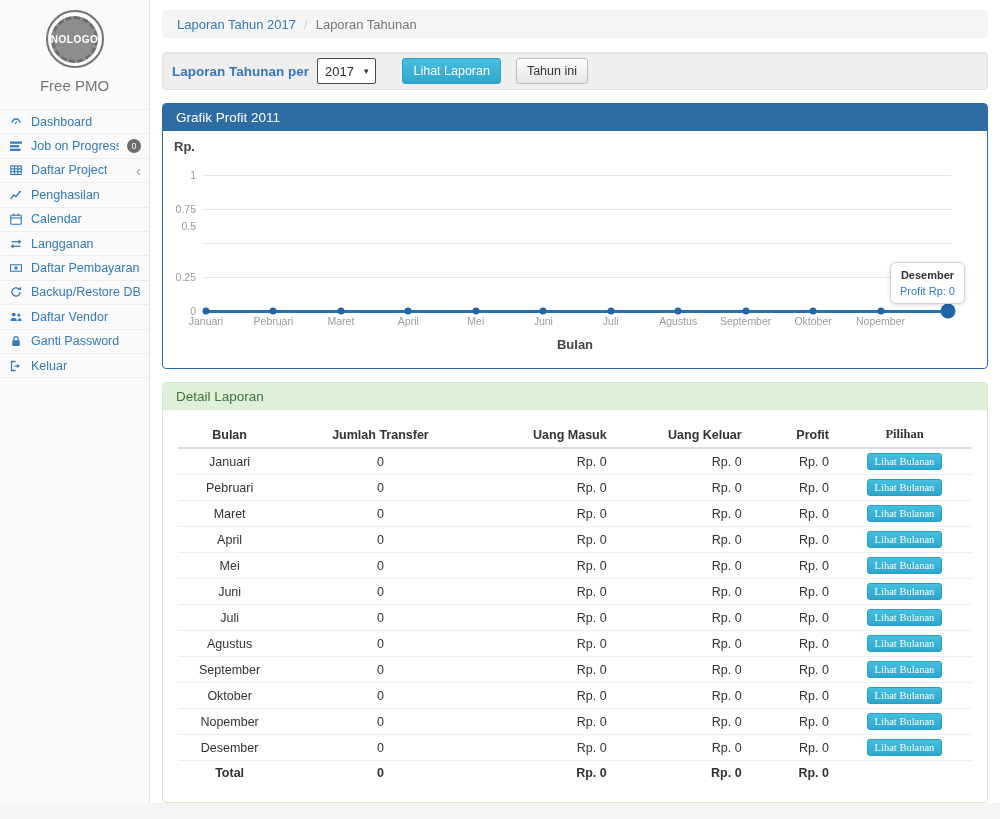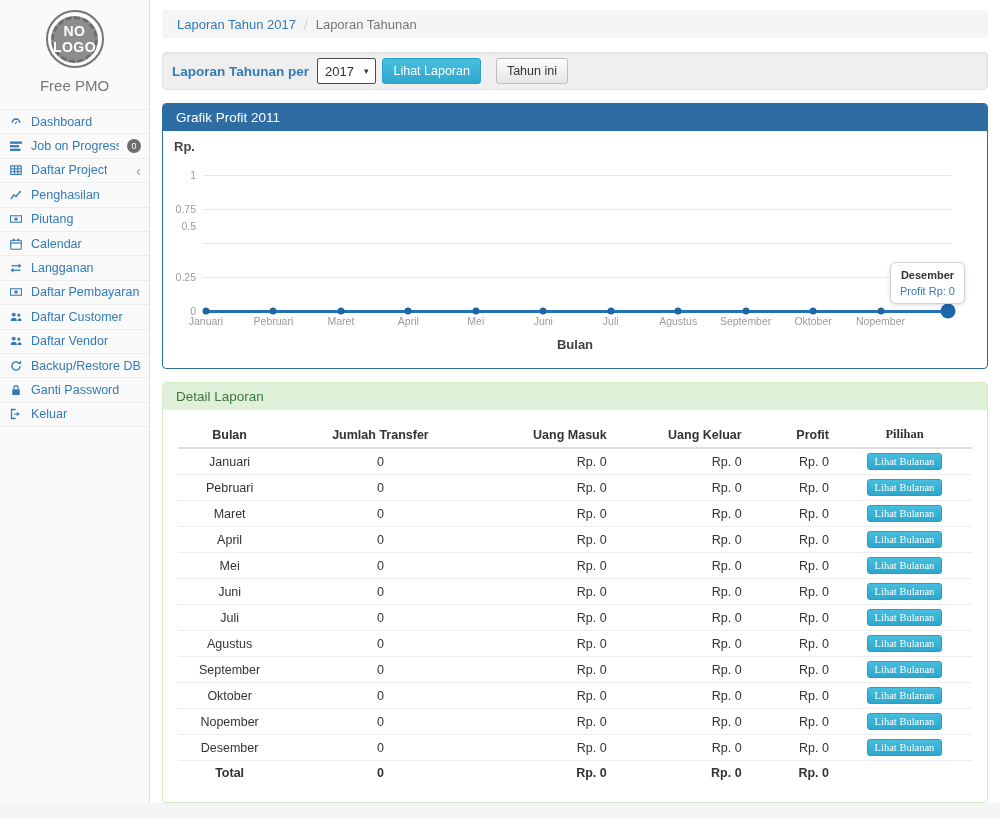--- a/index.html
+++ b/index.html
@@ -6,22 +6,22 @@
   body { font-family: "Liberation Sans", sans-serif; font-size: 13px; color: #333; background: #fff; }
 
   .layout { display: flex; align-items: stretch; min-height: 782px; }
 
   
   .sidebar { width: 150px; flex-shrink: 0; background: #fafafa; border-right: 1px solid #e2e2e2; }
   .brand { text-align: center; padding: 10px 0 8px; }
   .logo-outer { width: 58px; height: 58px; margin: 0 auto; border: 2px solid #757575; border-radius: 50%;
                 display: flex; align-items: center; justify-content: center; background: #fdfdfd; }
   .logo-inner { width: 47px; height: 47px; border-radius: 50%; background: #8d8d8d; border: 3px dashed #6c6c6c;
-                color: #fff; font-size: 14px; font-weight: bold; letter-spacing: .5px;
-                display: flex; flex-direction: column; align-items: center; justify-content: center; }
+                color: #fff; font-size: 10px; font-weight: bold; letter-spacing: .5px;
+                display: flex; flex-direction: row; align-items: center; justify-content: center; }
   .brand-name { margin-top: 9px; color: #777; font-size: 15px; }
   .menu { border-top: 1px solid #ededed; margin-top: 7px; }
   .menu-item { display: flex; align-items: center; gap: 8px; padding: 0 8px; height: 24.4px;
                border-bottom: 1px solid #ededed; color: #337ab7; text-decoration: none; font-size: 12.5px; cursor: pointer; }
   .menu-icon { width: 15px; display: inline-flex; justify-content: center; align-items: center; color: #337ab7; flex-shrink: 0; }
   .menu-icon svg { width: 12px; height: 12px; }
   .menu-label { white-space: nowrap; overflow: hidden; }
   .badge { margin-left: auto; background: #6d6d6d; color: #fff; border-radius: 8px; min-width: 14px; height: 14px;
            font-size: 9px; display: inline-flex; align-items: center; justify-content: center; padding: 0 4px; }
   .chevron { margin-left: auto; color: #9a9a9a; font-size: 15px; line-height: 1; }
@@ -35,21 +35,21 @@
   .crumb-sep { color: #ccc; }
   .crumb-current { color: #777; }
 
   .well { margin-top: 14px; background: #efefef; border: 1px solid #e2e2e2; border-radius: 4px; height: 38px;
           padding: 5px 9px; display: flex; align-items: center; gap: 6px; box-shadow: inset 0 1px 2px rgba(0,0,0,.05); }
   .filter-label { color: #337ab7; font-weight: bold; font-size: 13.5px; margin-right: 2px; }
   .year-select { background: #fff; border: 1px solid #4a4a4a; border-radius: 2px; height: 26px; padding: 0 7px;
                  display: inline-flex; align-items: center; gap: 10px; font-size: 13px; cursor: pointer; }
   .caret-down { font-size: 9px; color: #333; }
   .btn { border-radius: 3px; height: 26px; padding: 0 10px; font-size: 12.5px; cursor: pointer; font-family: inherit; }
-  .btn-info { background: linear-gradient(#49bedf, #2fa8cd); border: 1px solid #28a2c8; color: #fff; }
+  .btn-info { background: linear-gradient(#49bedf, #2fa8cd); border: 1px solid #28a2c8; color: #fff; margin-left: 20px; }
   .btn-default { background: linear-gradient(#fdfdfd, #e6e6e6); border: 1px solid #bdbdbd; color: #333; margin-left: 9px; }
 
   .panel { margin-top: 13px; border-radius: 4px; overflow: hidden; background: #fff; }
   .panel-primary { border: 1px solid #2e6da4; }
   .panel-primary .panel-heading { background: #2e6da4; color: #fff; padding: 6px 13px; font-size: 13.5px; }
   .panel-success { border: 1px solid #d6e9c6; }
   .panel-success .panel-heading { background: #dff0d8; color: #3c763d; padding: 6px 13px; font-size: 13.5px; }
 
   
   .chart-body { position: relative; height: 237px; }
@@ -142,29 +142,20 @@
             <svg viewBox="0 0 16 16">
               <polyline points="1,13.5 5,8 8,10 13.5,3.5" fill="none" stroke="currentColor" stroke-width="1.8"></polyline>
               <path d="M14.5 2.5l-3.4.6 2.7 2.3z" fill="currentColor"></path>
             </svg>
           </span>
           <span class="menu-label">Penghasilan</span>
         </a>
         <a class="menu-item">
           <span class="menu-icon">
             <svg viewBox="0 0 16 16">
-              <rect x="0.7" y="3.7" width="14.6" height="8.6" fill="none" stroke="currentColor" stroke-width="1.4"></rect>
-              <circle cx="8" cy="8" r="2.2" fill="currentColor"></circle>
-            </svg>
-          </span>
-          <span class="menu-label">Piutang</span>
-        </a>
-        <a class="menu-item">
-          <span class="menu-icon">
-            <svg viewBox="0 0 16 16">
               <rect x="1" y="3" width="14" height="12" rx="1" fill="none" stroke="currentColor" stroke-width="1.5"></rect>
               <line x1="1" y1="6.6" x2="15" y2="6.6" stroke="currentColor" stroke-width="1.5"></line>
               <rect x="4" y="0.8" width="2" height="3.4" fill="currentColor"></rect>
               <rect x="10" y="0.8" width="2" height="3.4" fill="currentColor"></rect>
             </svg>
           </span>
           <span class="menu-label">Calendar</span>
         </a>
         <a class="menu-item">
           <span class="menu-icon">
@@ -178,51 +169,40 @@
           <span class="menu-label">Langganan</span>
         </a>
         <a class="menu-item">
           <span class="menu-icon">
             <svg viewBox="0 0 16 16">
               <rect x="0.7" y="3.7" width="14.6" height="8.6" fill="none" stroke="currentColor" stroke-width="1.4"></rect>
               <circle cx="8" cy="8" r="2.2" fill="currentColor"></circle>
             </svg>
           </span>
           <span class="menu-label">Daftar Pembayaran</span>
+        </a>
+        <a class="menu-item">
+          <span class="menu-icon">
+            <svg viewBox="0 0 16 16">
+              <path d="M13.5 8a5.5 5.5 0 1 1-1.7-4" fill="none" stroke="currentColor" stroke-width="1.8"></path>
+              <path d="M14.8.8v4.6h-4.6z" fill="currentColor"></path>
+            </svg>
+          </span>
+          <span class="menu-label">Backup/Restore DB</span>
         </a>
         <a class="menu-item">
           <span class="menu-icon">
             <svg viewBox="0 0 16 16" fill="currentColor">
               <circle cx="5" cy="4.8" r="2.6"></circle>
               <path d="M.8 13.2c0-2.6 1.9-4.2 4.2-4.2s4.2 1.6 4.2 4.2z"></path>
               <circle cx="11.8" cy="5.4" r="2.1"></circle>
               <path d="M10 13.2c.2-2.1 1.4-3.5 3-3.5 1.7 0 2.4 1.7 2.4 3.5z"></path>
             </svg>
           </span>
-          <span class="menu-label">Daftar Customer</span>
-        </a>
-        <a class="menu-item">
-          <span class="menu-icon">
-            <svg viewBox="0 0 16 16" fill="currentColor">
-              <circle cx="5" cy="4.8" r="2.6"></circle>
-              <path d="M.8 13.2c0-2.6 1.9-4.2 4.2-4.2s4.2 1.6 4.2 4.2z"></path>
-              <circle cx="11.8" cy="5.4" r="2.1"></circle>
-              <path d="M10 13.2c.2-2.1 1.4-3.5 3-3.5 1.7 0 2.4 1.7 2.4 3.5z"></path>
-            </svg>
-          </span>
           <span class="menu-label">Daftar Vendor</span>
-        </a>
-        <a class="menu-item">
-          <span class="menu-icon">
-            <svg viewBox="0 0 16 16">
-              <path d="M13.5 8a5.5 5.5 0 1 1-1.7-4" fill="none" stroke="currentColor" stroke-width="1.8"></path>
-              <path d="M14.8.8v4.6h-4.6z" fill="currentColor"></path>
-            </svg>
-          </span>
-          <span class="menu-label">Backup/Restore DB</span>
         </a>
         <a class="menu-item">
           <span class="menu-icon">
             <svg viewBox="0 0 16 16">
               <rect x="3" y="7" width="10" height="7.5" rx="1" fill="currentColor"></rect>
               <path d="M5.2 7V5a2.8 2.8 0 0 1 5.6 0v2" fill="none" stroke="currentColor" stroke-width="1.6"></path>
             </svg>
           </span>
           <span class="menu-label">Ganti Password</span>
         </a>

